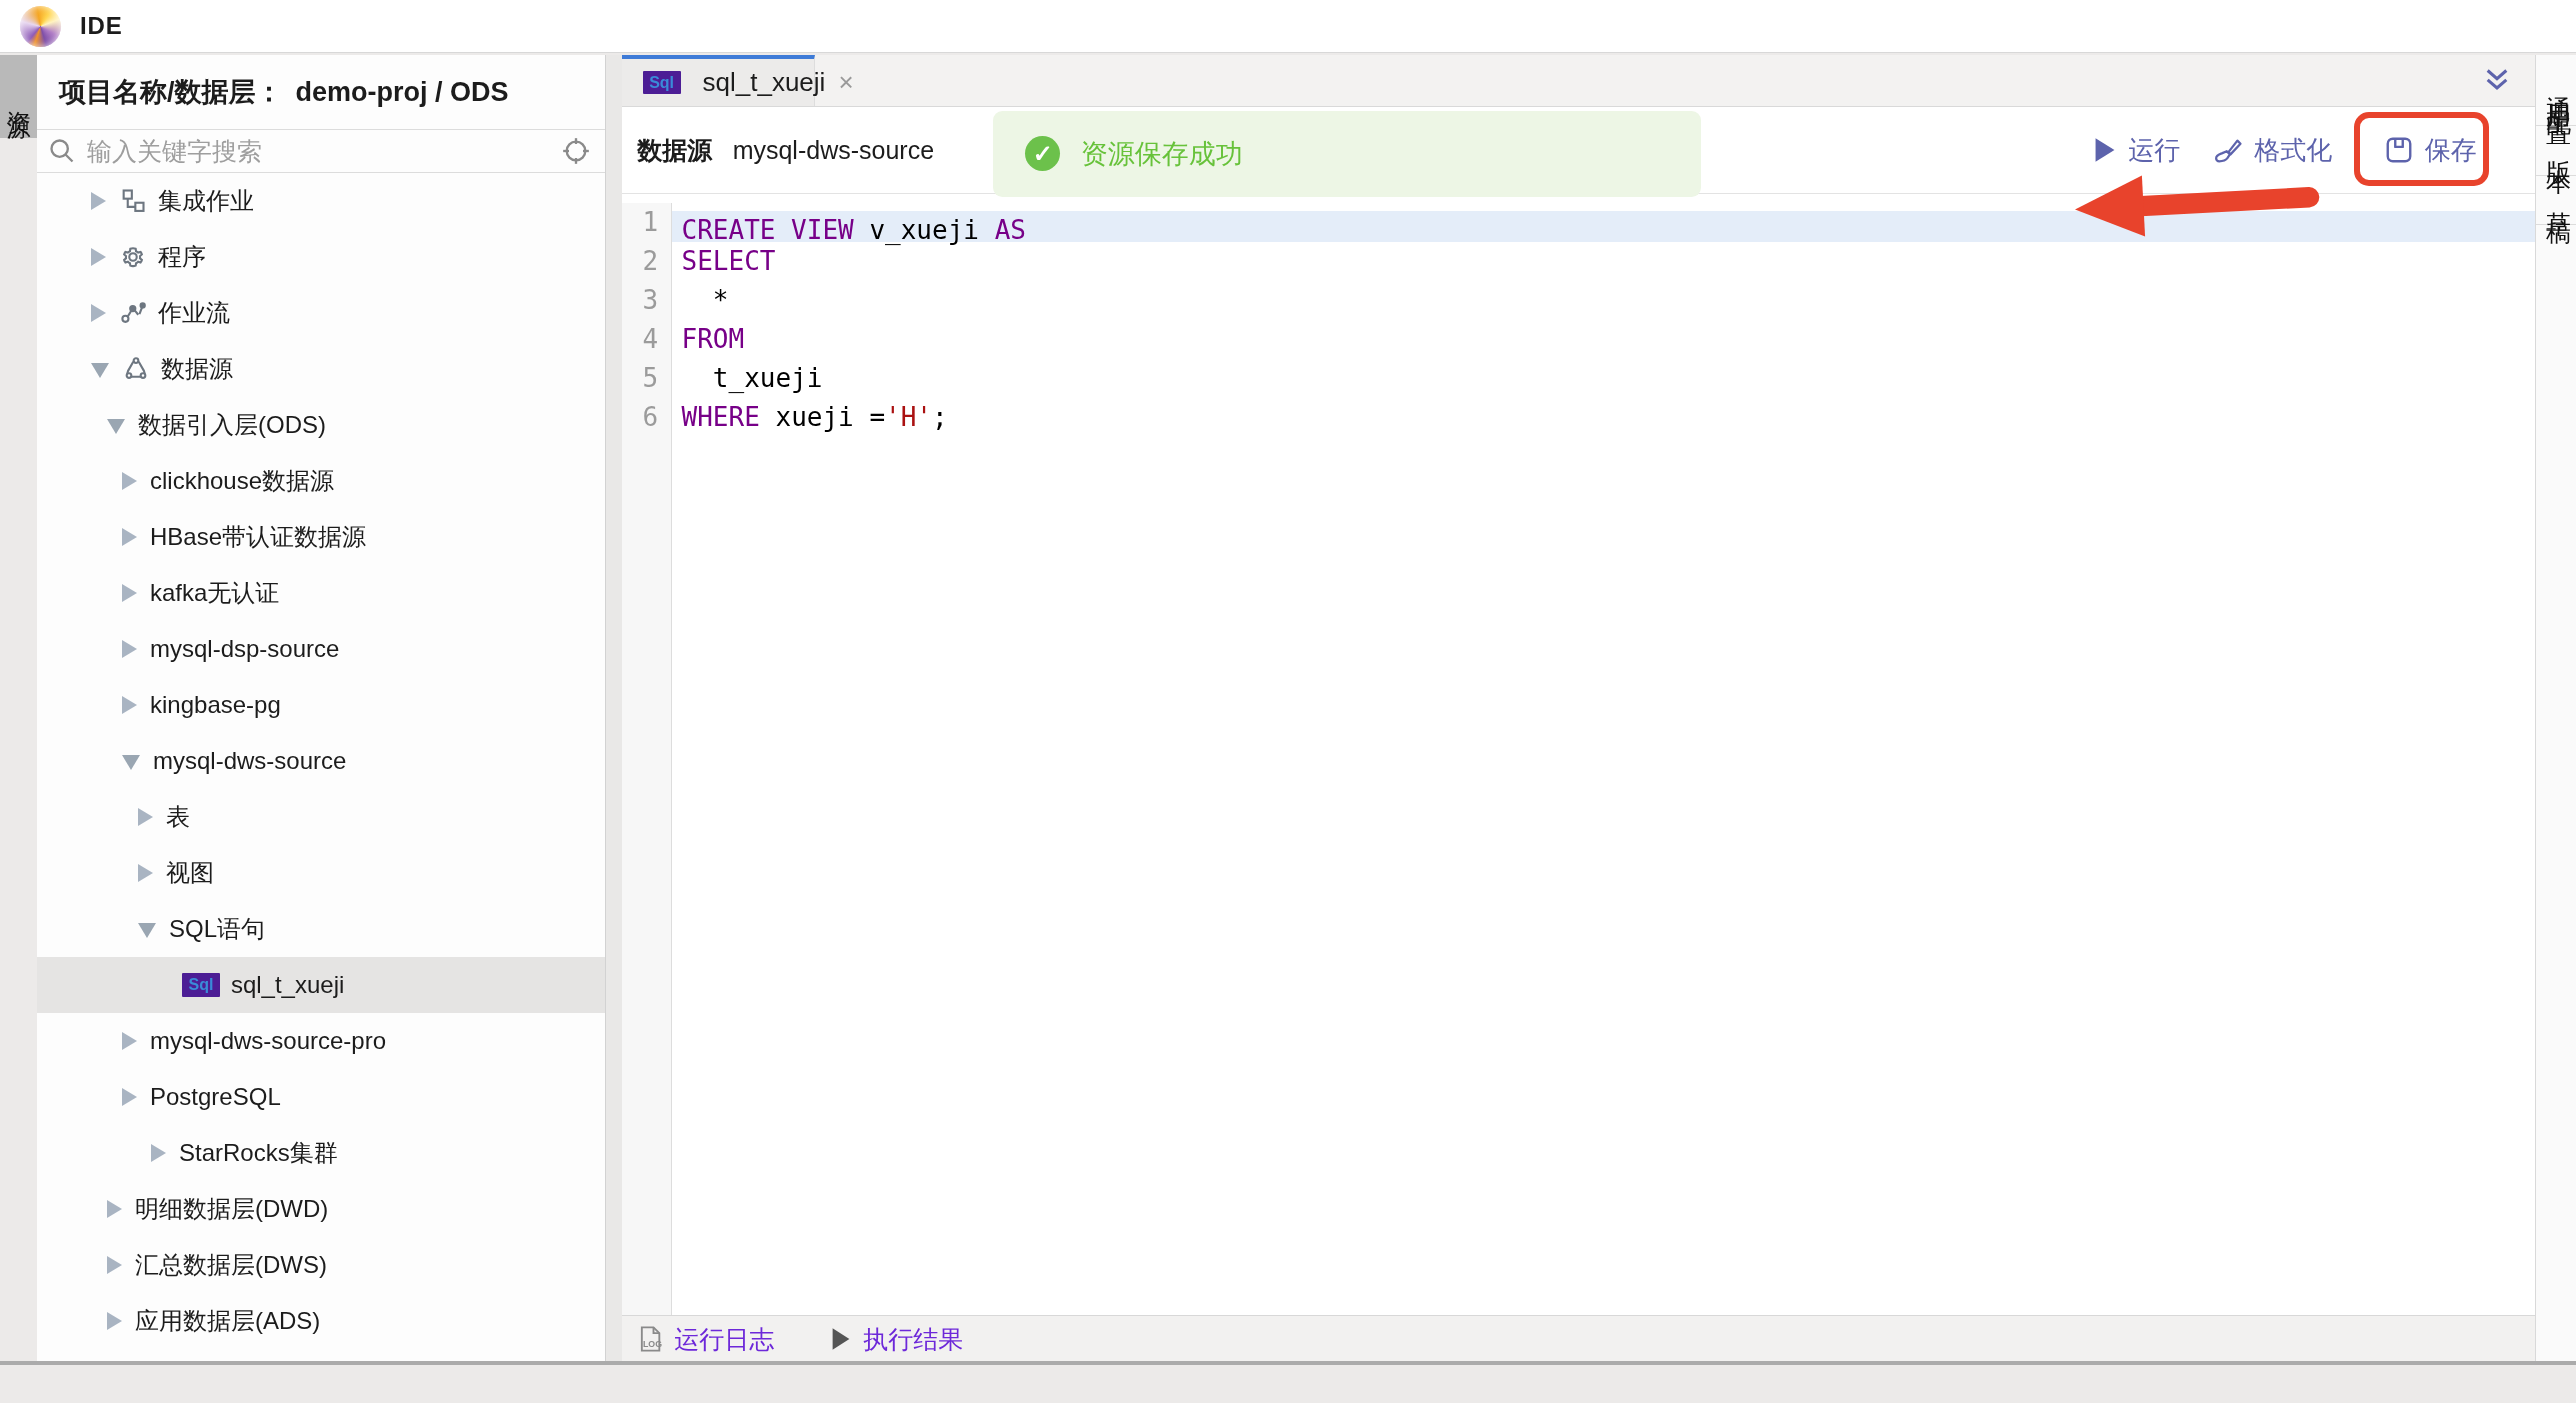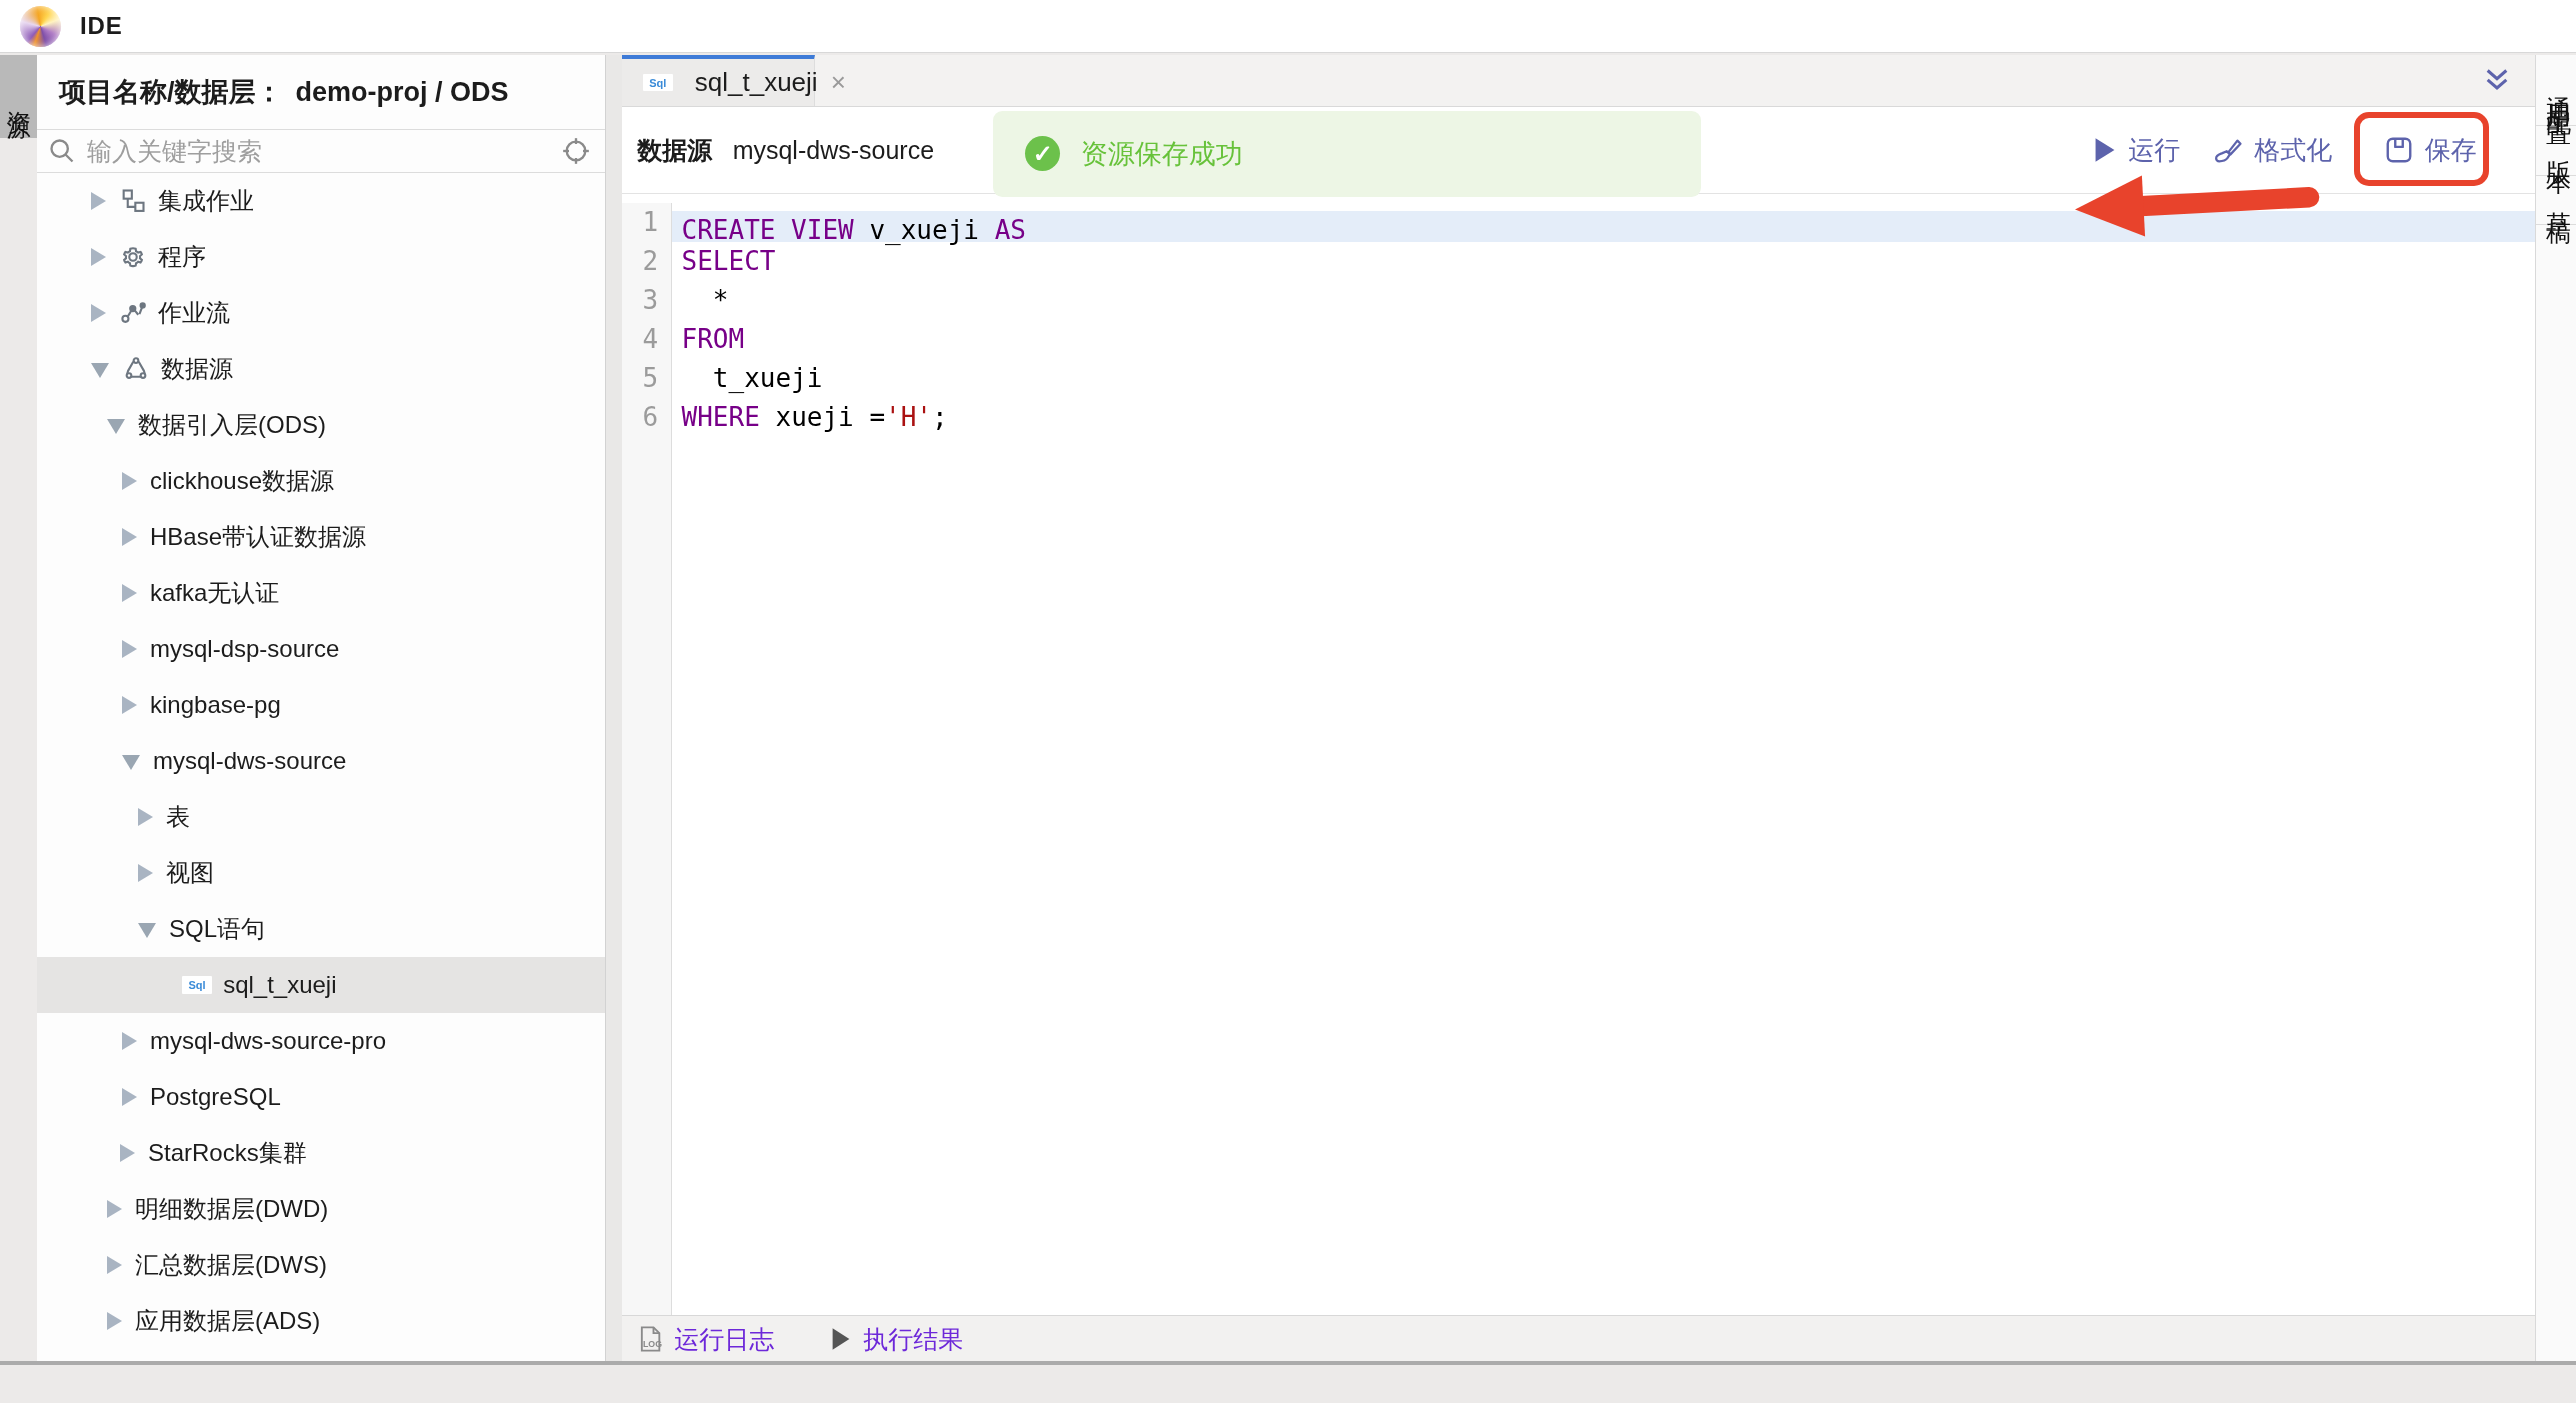--- a/index.html
+++ b/index.html
@@ -37,21 +37,21 @@
   .icon-gray { stroke:#8a8a8a; fill:none; stroke-width:2; }
 
   .tree { flex:1; overflow:hidden; padding-top:0; }
   .trow { height:56px; display:flex; align-items:center; font-size:24px; white-space:nowrap; cursor:default; }
   .trow.selected { background:#e5e4e3; }
   .arrow { width:0; height:0; margin-right:13px; flex:none; }
   .arrow.collapsed { border-left:15px solid #a9b4c2; border-top:9.3px solid transparent; border-bottom:9.3px solid transparent; }
   .arrow.expanded  { border-top:15px solid #9aa6b2; border-left:9.3px solid transparent; border-right:9.3px solid transparent; margin-top:3.7px; }
   .arrow.none { border:none; width:15px; }
   .ticon { width:28px; height:28px; margin-right:11px; flex:none; }
-  .sqlbadge { background:#ffffff; color:#3a8bd8; font-size:11px; border-radius:1px;
+  .sqlbadge { background:#4c1d95; color:#3a8bd8; font-size:16px; border-radius:1px;
               padding:2.8px 6.5px; margin-right:11px; font-weight:bold; }
 
   
   .gap { width:16.7px; height:100%; background:#e9e8e7; }
 
   
   .main { width:1970px; height:100%; display:flex; flex-direction:column; position:relative; background:#fff; }
   .tabbar { height:52px; background:#f3f2f1; border-bottom:1.9px solid #d9d9d9; display:flex; align-items:stretch; flex:none; }
   .tab { width:193px; background:#ecebea; border-top:4.6px solid #3e7bd7; border-right:0.9px solid #ddd;
          display:flex; align-items:center; padding:0 13px 0 20.4px; }
@@ -228,21 +228,21 @@
             <span>sql_t_xueji</span>
           </div>
           <div class="trow" style="padding-left: 85px;">
             <span class="arrow collapsed"></span>
             <span>mysql-dws-source-pro</span>
           </div>
           <div class="trow" style="padding-left: 85px;">
             <span class="arrow collapsed"></span>
             <span>PostgreSQL</span>
           </div>
-          <div class="trow" style="padding-left: 83px;">
+          <div class="trow" style="padding-left: 114px;">
             <span class="arrow collapsed"></span>
             <span>StarRocks集群</span>
           </div>
           <div class="trow" style="padding-left: 70px;">
             <span class="arrow collapsed"></span>
             <span>明细数据层(DWD)</span>
           </div>
           <div class="trow" style="padding-left: 70px;">
             <span class="arrow collapsed"></span>
             <span>汇总数据层(DWS)</span>

